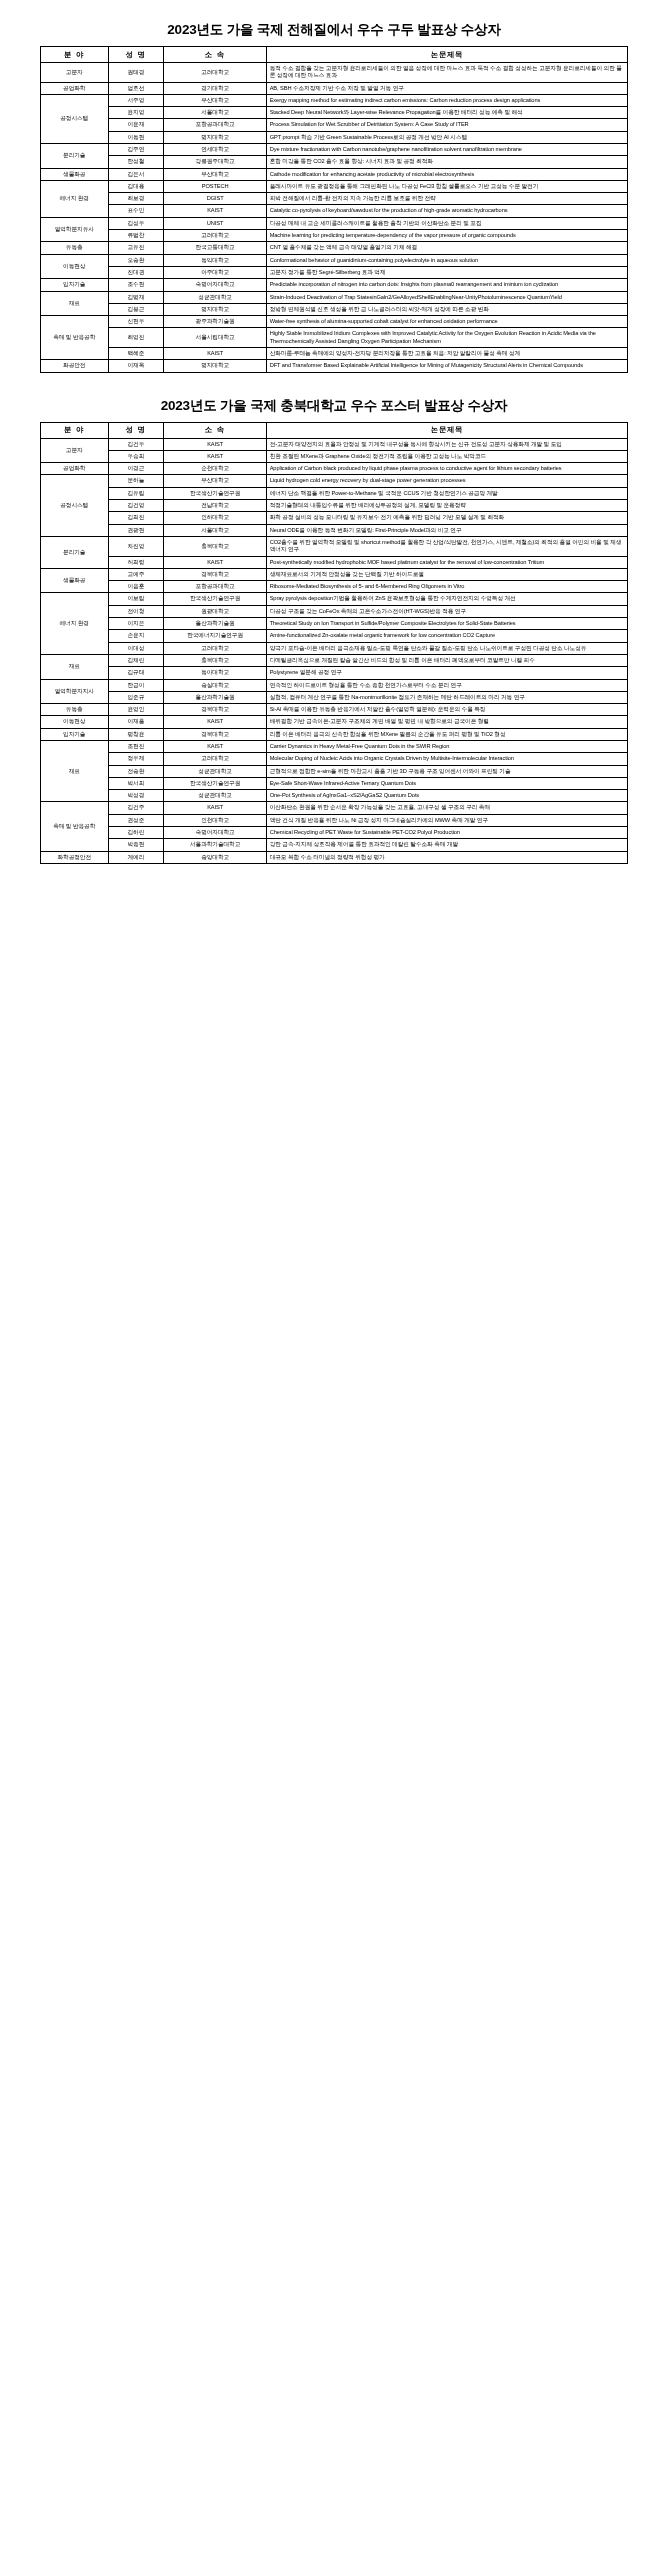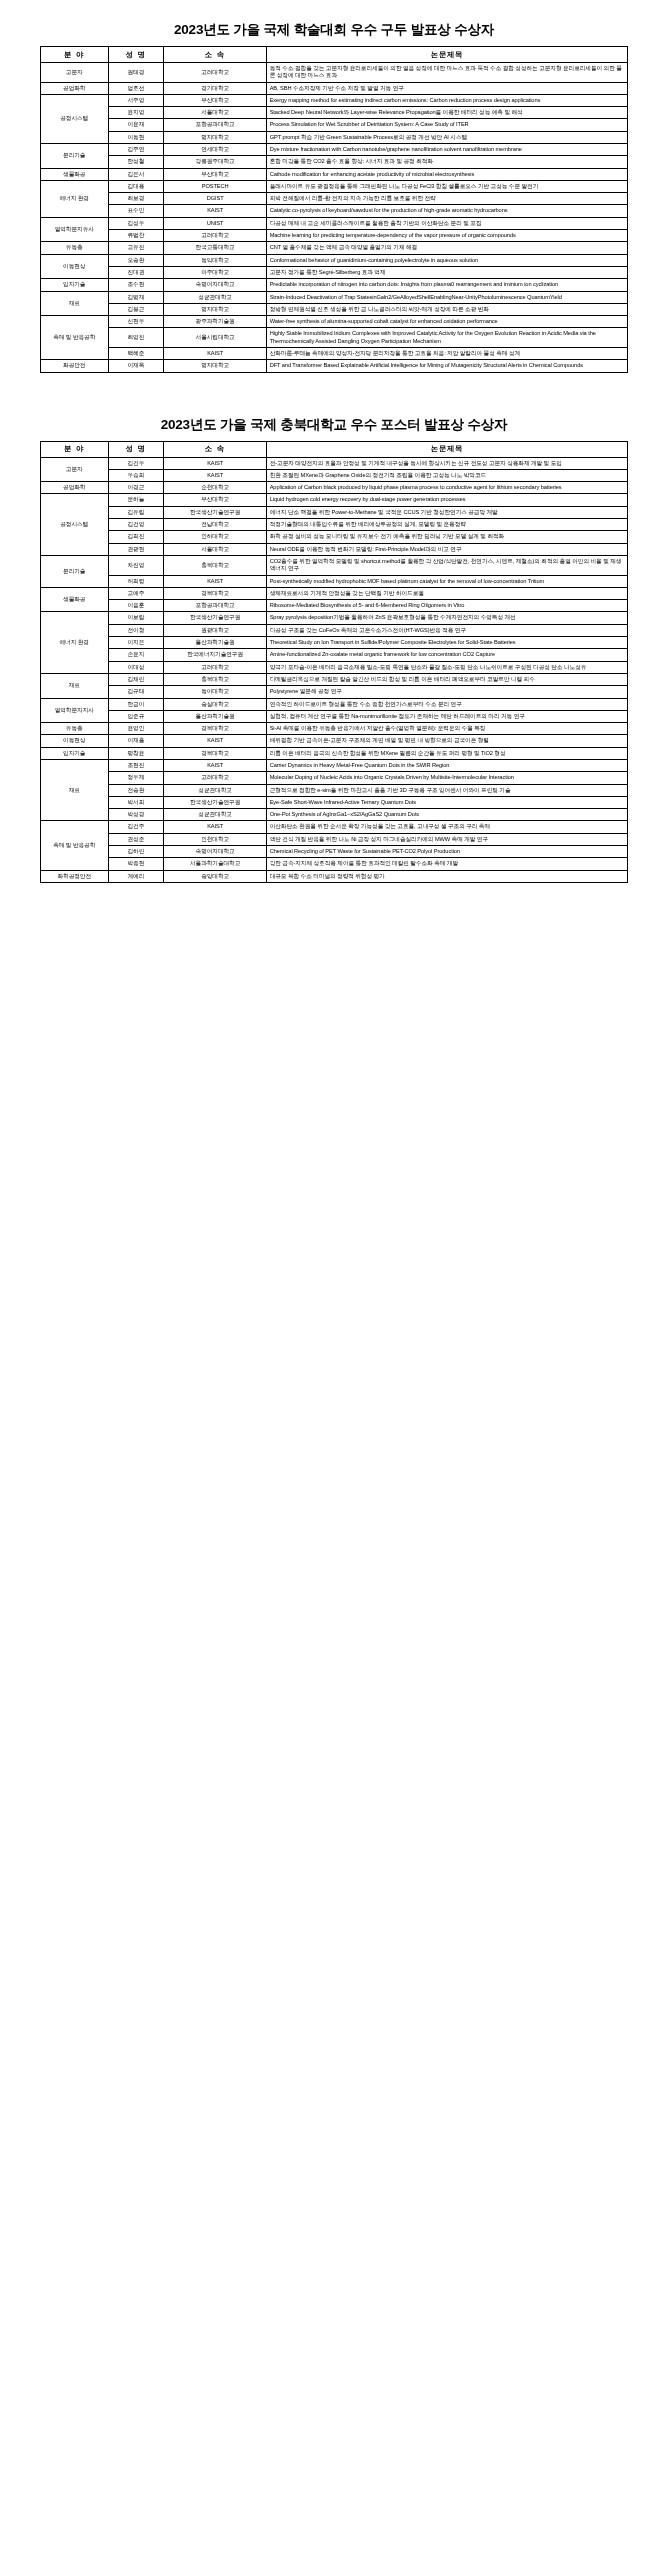--- a/index.html
+++ b/index.html
@@ -20,21 +20,20 @@
     font-size: 13.5px;
     font-weight: bold;
     text-align: center;
     margin: 9.4px 0 6.7px 0;
     letter-spacing: -0.2px;
   }
   table.award {
     width: 100%;
     border-collapse: collapse;
     table-layout: fixed;
-    margin-bottom: 19px;
   }
   table.award col.c-field { width: 11.5%; }
   table.award col.c-name  { width: 9.5%; }
   table.award col.c-aff   { width: 17.5%; }
   table.award col.c-paper { width: 61.5%; }
   table.award th, table.award td {
     border: 0.7px solid #000000;
     padding: 2px 2.7px;
     font-size: 5.7px;
     line-height: 1.28;
@@ -60,21 +59,21 @@
     letter-spacing: -0.1px;
     word-break: break-word;
   }
   .spacer { height: 15px; }
 </style>
 </head>
 <body>
 
 <div class="page">
 
-  <h1 class="doc-title">2023년도 가을 국제 학술대회 우수 구두 발표상 수상자</h1>
+  <h1 class="doc-title">2023년도 가을 국제 전해질에서 우수 구두 발표상 수상자</h1>
 
   <table class="award">
     <colgroup>
       <col class="c-field">
         <col class="c-name">
         <col class="c-aff">
         <col class="c-paper">
     </colgroup>
     <thead>
       <tr>

